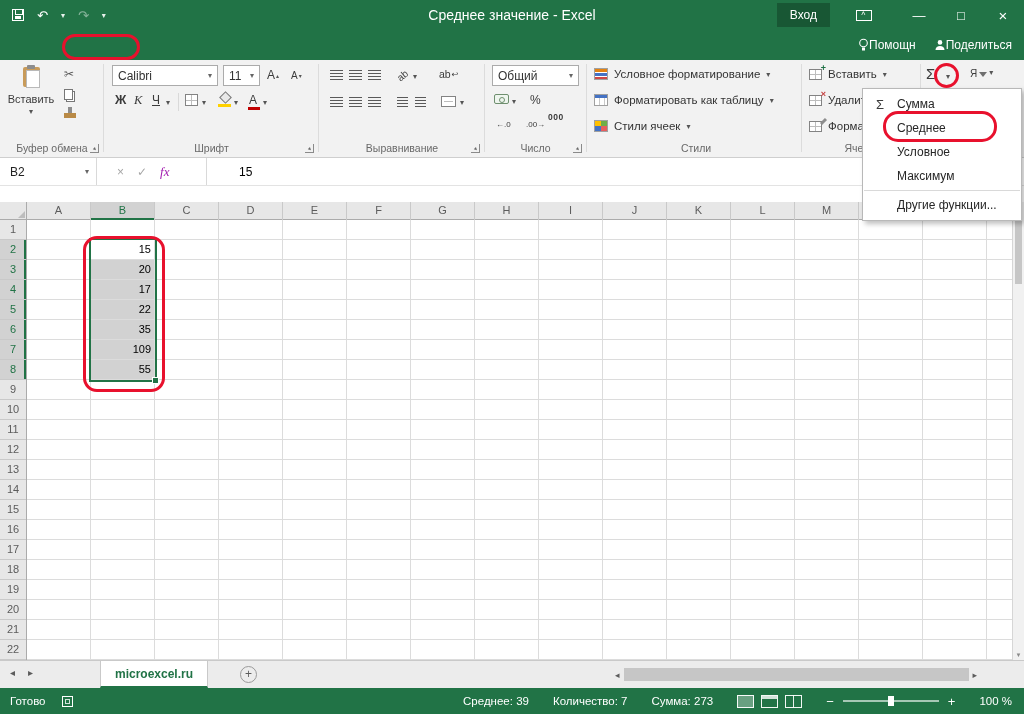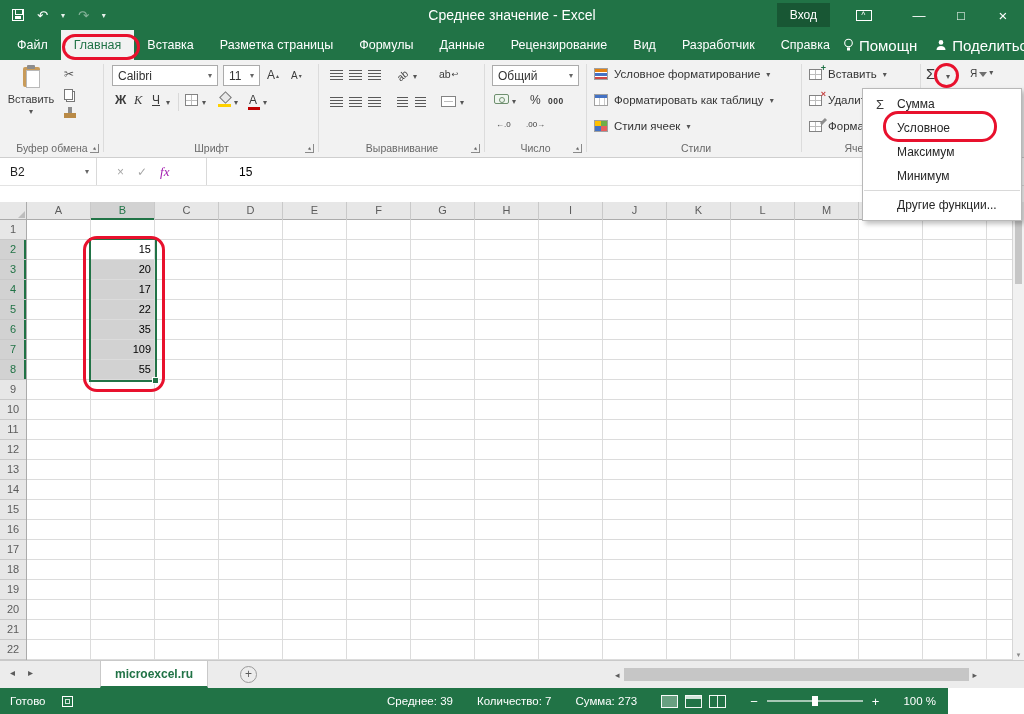--- a/index.html
+++ b/index.html
@@ -23,21 +23,21 @@
 .winbtn{width:42px;height:30px;display:flex;align-items:center;justify-content:center;font-size:13px}
 .winbtn.close{font-size:15px}
 
 
 .tab-bar{position:absolute;top:30px;left:0;width:1024px;height:30px;background:#217346;display:flex;color:#fff}
 .tab-strip{display:flex;padding-left:4px}
 .rtab{display:flex;align-items:center;padding:0 13px;font-size:12.5px;white-space:nowrap}
 .rtab.selected{background:#f2f2f2;color:#217346}
 .tabbar-right{margin-left:auto;display:flex;align-items:center;padding-right:12px}
 .tb-ico{display:flex;align-items:center}
-.tb-lbl{font-size:15px;margin-left:5px}
+.tb-lbl{font-size:12px;}
 .share-wrap{margin-left:18px;display:flex;align-items:center}
 
 
 .ribbon{position:absolute;top:60px;left:0;width:1024px;height:98px;background:#f2f2f2;border-bottom:1px solid #cfcfcf}
 .rgroup{position:absolute;top:0;height:97px}
 .gsep{position:absolute;top:4px;width:1px;height:88px;background:#dcdcdc}
 .glabel{position:absolute;left:0;right:0;bottom:3px;text-align:center;font-size:10.5px;color:#696969;white-space:nowrap}
 .launcher{position:absolute;right:3px;bottom:4px;width:9px;height:9px;border-right:1px solid #8a8a8a;border-bottom:1px solid #8a8a8a}
 .launcher::after{content:"▸";position:absolute;right:1px;bottom:0;font-size:6px;color:#6a6a6a;transform:rotate(45deg)}
 .combo{position:absolute;height:21px;background:#fff;border:1px solid #ababab;display:flex;align-items:center;padding:0 5px;font-size:12px;color:#333}
@@ -123,21 +123,21 @@
 
 
 .sheet-bar{position:absolute;top:660px;left:0;width:1024px;height:28px;background:#ececec;border-top:1px solid #c9c9c9}
 .sb-nav{position:absolute;top:6px;color:#5c5c5c;font-size:10px}
 .sheet-tab{position:absolute;left:100px;top:0;height:27px;background:#fff;display:flex;align-items:center;padding:0 14px;color:#217346;font-weight:bold;font-size:12px;border-left:1px solid #c9c9c9;border-right:1px solid #c9c9c9;border-bottom:2px solid #217346}
 .add-sheet{position:absolute;left:240px;top:5px;width:17px;height:17px;border:1px solid #9a9a9a;border-radius:50%;color:#5c5c5c;font-size:12px;line-height:14px;text-align:center}
 .h-scroll{position:absolute;left:615px;top:4px;height:19px;display:flex;align-items:center;gap:4px;color:#5c5c5c;font-size:9px}
 .hs-thumb{width:345px;height:13px;background:#c6c6c6}
 
 
-.status-bar{position:absolute;top:688px;left:0;width:948px;height:26px;background:#217346;color:#fff;display:flex;align-items:center;font-size:11.5px}
+.status-bar{position:absolute;top:688px;left:0;width:1024px;height:26px;background:#217346;color:#fff;display:flex;align-items:center;font-size:11.5px}
 .sb-mode{padding-left:10px}
 .macro-ic{width:11px;height:11px;border:1px solid #fff;margin-left:16px;position:relative}
 .macro-ic::after{content:"";position:absolute;left:2px;top:2px;right:2px;bottom:2px;border:1px solid rgba(255,255,255,.8)}
 .sb-right{margin-left:auto;display:flex;align-items:center;gap:24px;padding-right:12px}
 .view-ics{display:flex;align-items:center;gap:7px}
 .view-ic{width:17px;height:13px;border:1px solid rgba(255,255,255,.95)}
 .view-ic.sel{background:rgba(255,255,255,.32)}
 .view-ic.pl{box-shadow:inset 0 3px 0 rgba(255,255,255,.8)}
 .view-ic.pb{background:linear-gradient(90deg,rgba(0,0,0,0) 0 7px,rgba(255,255,255,.9) 7px 8px,rgba(0,0,0,0) 8px)}
 .zoom{display:flex;align-items:center;gap:9px}
@@ -175,32 +175,20 @@
     <div class="tb-right">
       <div class="signin">Вход</div>
       <div class="ribopt-ic"></div>
       <div class="winbtn">—</div>
       <div class="winbtn">□</div>
       <div class="winbtn close">×</div>
     </div>
   </div>
 
   <div class="tab-bar">
-    <div class="tab-strip">
-        <div class="rtab">Файл</div>
-        <div class="rtab selected">Главная</div>
-        <div class="rtab">Вставка</div>
-        <div class="rtab">Разметка страницы</div>
-        <div class="rtab">Формулы</div>
-        <div class="rtab">Данные</div>
-        <div class="rtab">Рецензирование</div>
-        <div class="rtab">Вид</div>
-        <div class="rtab">Разработчик</div>
-        <div class="rtab">Справка</div>
-      </div>
     <div class="tabbar-right">
       <span class="tb-ico">
         <svg width="11" height="14" viewBox="0 0 11 14">
             <circle cx="5.5" cy="5" r="3.8" fill="none" stroke="#fff" stroke-width="1.1"></circle>
             <rect x="4" y="9.5" width="3" height="3" fill="#fff"></rect>
           </svg>
       </span>
       <span class="tb-lbl">Помощн</span>
       <span class="share-wrap">
         <span class="tb-ico">
@@ -288,21 +276,21 @@
     <div class="gsep" style="left:484px"></div>
 
     <div class="rgroup" style="left:486px;width:99px">
       <div class="combo" style="left:6px;top:5px;width:87px">
         <span>Общий</span>
         <span class="ca">▾</span>
       </div>
       <span class="money-ic" style="left:8px;top:34px"></span>
       <span class="dd" style="position:absolute;left:26px;top:37px">▾</span>
       <span class="rtxt pct" style="left:44px;top:33px">%</span>
-      <span class="rtxt th000" style="left:62px;top:36px">000</span>
+      <span class="rtxt th000" style="left:62px;top:52px">000</span>
       <span class="rtxt dec" style="left:10px;top:60px">←.0</span>
       <span class="rtxt dec" style="left:40px;top:60px">.00→</span>
       <div class="glabel">Число</div>
       <span class="launcher"></span>
     </div>
     <div class="gsep" style="left:586px"></div>
 
     <div class="rgroup" style="left:588px;width:216px">
       <div class="srow" style="top:8px">
         <span class="cf-ic"></span>
@@ -858,27 +846,27 @@
     </div>
   </div>
 
   <div class="as-menu">
     <div>
         <div class="as-item">
           <span class="as-ic">Σ</span>
           <span>Сумма</span>
         </div>
         <div class="as-item">
+          <span>Среднее</span>
+        </div>
+        <div class="as-item">
           <span>Условное</span>
         </div>
         <div class="as-item">
           <span>Максимум</span>
-        </div>
-        <div class="as-item">
-          <span>Минимум</span>
         </div>
       </div>
     <div class="as-sep"></div>
     <div class="as-item">
       <span>Другие функции...</span>
     </div>
   </div>
 
   <div class="ann ann-home"></div>
   <div class="ann ann-sigma"></div>

